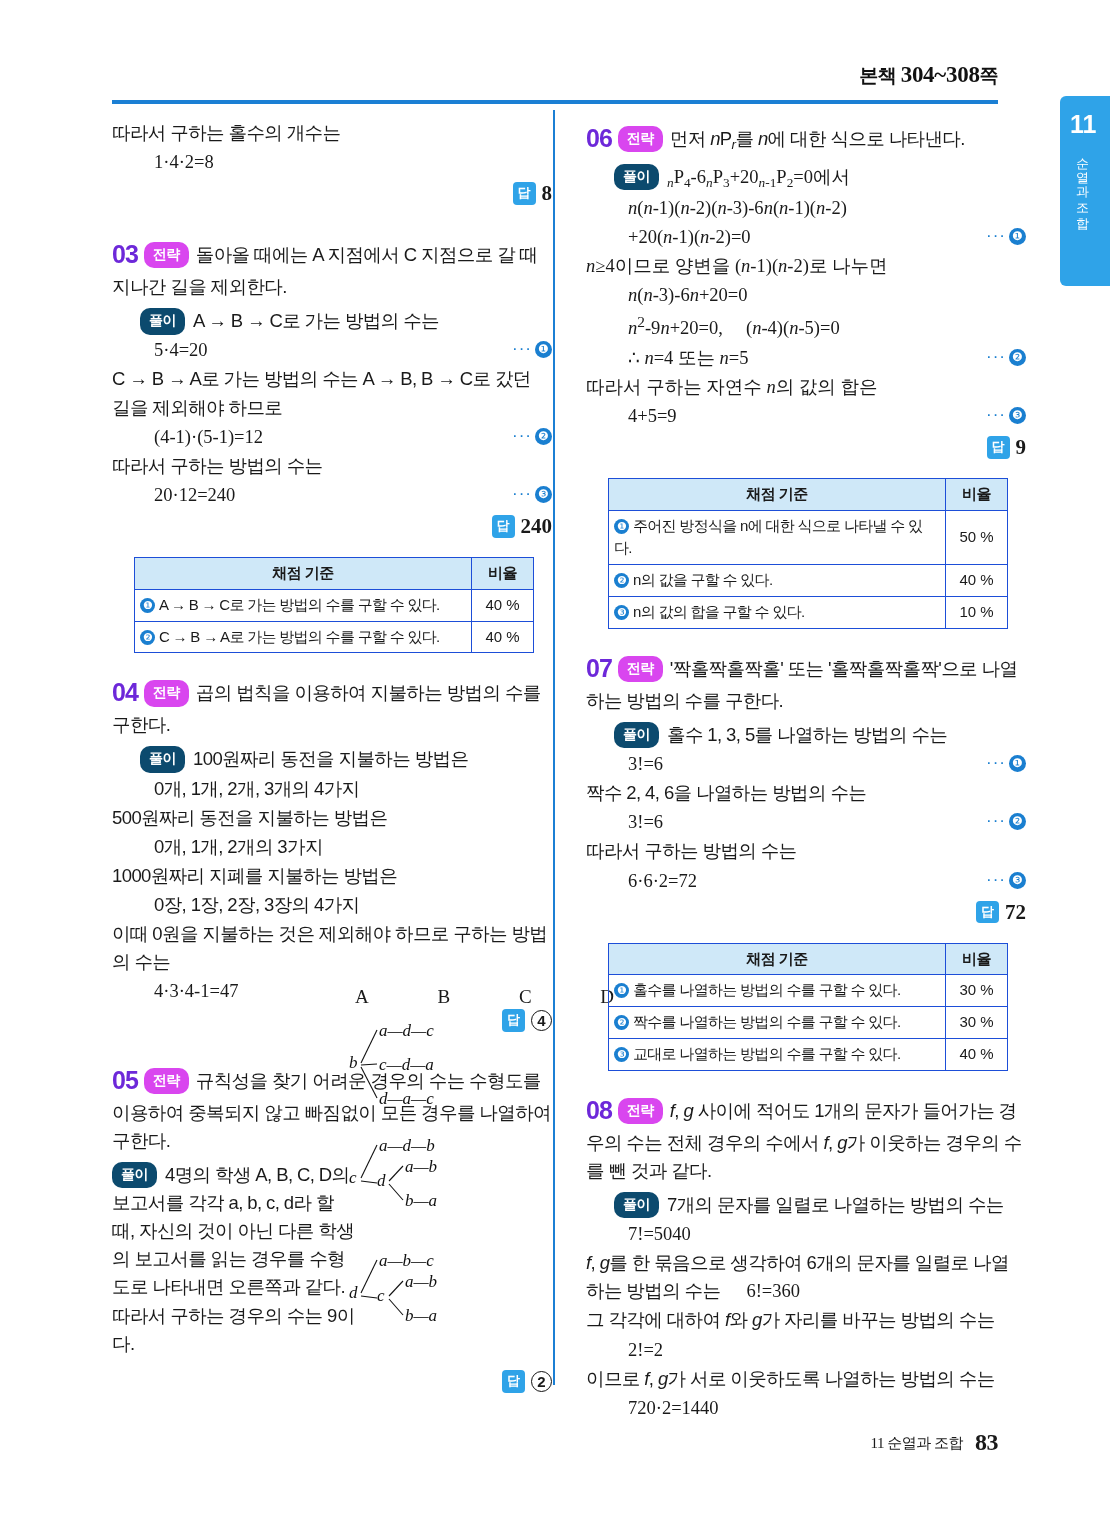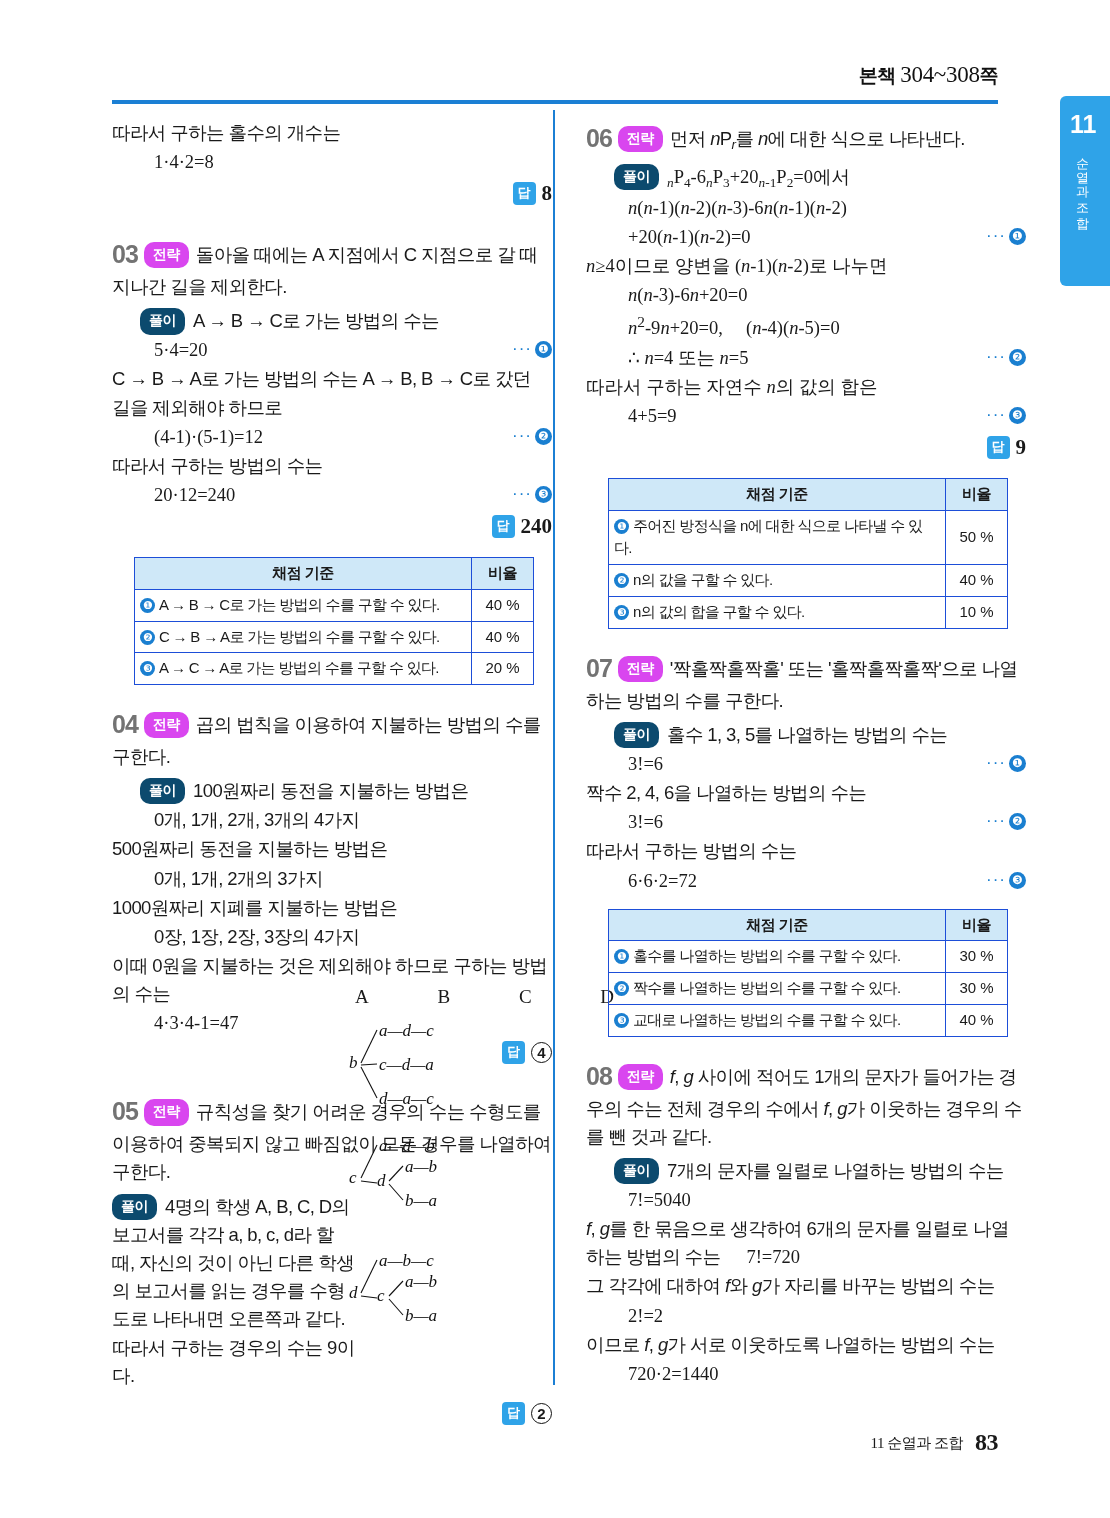--- a/index.html
+++ b/index.html
@@ -23,21 +23,21 @@
     top: 62px;
     right: 112px;
     font-size: 19px;
     font-weight: bold;
     color: #111;
     letter-spacing: -0.3px;
   }
   .header .big {
     font-size: 23px;
     color: #111;
-    font-weight: normal;
+    font-weight: bold;
   }
   .rule-top {
     position: absolute;
     left: 112px;
     right: 112px;
     top: 100px;
     height: 4px;
     background: #1b7fd4;
   }
   
@@ -85,21 +85,21 @@
     width: 2px;
     height: 1275px;
     background: #1b7fd4;
   }
   
   .prob { margin-bottom: 6px; }
   .pnum {
     font-family: "Liberation Sans", sans-serif;
     font-size: 25px;
     font-weight: bold;
-    color: #737373;
+    color: #6d28d9;
     vertical-align: -2px;
     margin-right: 6px;
     letter-spacing: -1px;
   }
   .tag {
     display: inline-block;
     background: #d946ef;
     color: #fff;
     font-family: "Liberation Sans", sans-serif;
     font-size: 14px;
@@ -312,24 +312,20 @@
           <th class="rate-h">비율</th>
         </tr>
         <tr>
           <td class="crit"><span class="smcirc">❶</span><span>A → B → C로 가는 방법의 수를 구할 수 있다.</span></td>
           <td class="rate">40 %</td>
         </tr>
         <tr>
           <td class="crit"><span class="smcirc">❷</span><span>C → B → A로 가는 방법의 수를 구할 수 있다.</span></td>
           <td class="rate">40 %</td>
         </tr>
-        <tr>
-          <td class="crit"><span class="smcirc">❸</span><span>A → C → A로 가는 방법의 수를 구할 수 있다.</span></td>
-          <td class="rate">20 %</td>
-        </tr>
       </tbody>
         </table>
     </div>
 
     <div class="prob">
       <div class="ln">
         <span class="pnum">04</span><span class="tag">전략</span><span class="kr">곱의 법칙을 이용하여 지불하는 방법의 수를 구한다.</span>
       </div>
       <div class="ln ind2" style="margin-top:6px">
         <span class="tag-pul">풀이</span><span class="kr">100원짜리 동전을 지불하는 방법은</span>
@@ -458,20 +454,23 @@
         <span class="step"><span class="dots">···</span><span class="circ">❶</span></span>
       </div>
       <div class="ln kr" style="clear:both">짝수 2, 4, 6을 나열하는 방법의 수는</div>
       <div class="ln ind1 math"><span>3!=6</span>
         <span class="step"><span class="dots">···</span><span class="circ">❷</span></span>
       </div>
       <div class="ln kr">따라서 구하는 방법의 수는</div>
       <div class="ln ind1 math"><span>6·6·2=72</span>
         <span class="step"><span class="dots">···</span><span class="circ">❸</span></span>
       </div>
+      <div class="ansline">
+        <span class="badge-dap">답</span><span class="ansval">72</span>
+      </div>
 
       <table class="rubric">
         <tbody>
             <tr>
           <th>채점 기준</th>
           <th class="rate-h">비율</th>
         </tr>
         <tr>
           <td class="crit"><span class="smcirc">❶</span><span>홀수를 나열하는 방법의 수를 구할 수 있다.</span></td>
           <td class="rate">30 %</td>
@@ -489,21 +488,21 @@
     </div>
 
     <div class="prob">
       <div class="ln">
         <span class="pnum">08</span><span class="tag">전략</span><span class="kr"><i>f</i>, <i>g</i> 사이에 적어도 1개의 문자가 들어가는 경우의 수는 전체 경우의 수에서 <i>f</i>, <i>g</i>가 이웃하는 경우의 수를 뺀 것과 같다.</span>
       </div>
       <div class="ln ind2" style="margin-top:6px">
         <span class="tag-pul">풀이</span><span class="kr">7개의 문자를 일렬로 나열하는 방법의 수는</span>
       </div>
       <div class="ln ind1 math">7!=5040</div>
-      <div class="ln"><span class="kr"><i>f</i>, <i>g</i>를 한 묶음으로 생각하여 6개의 문자를 일렬로 나열하는 방법의 수는</span><span class="math" style="margin-left:26px">7!=720</span></div>
+      <div class="ln"><span class="kr"><i>f</i>, <i>g</i>를 한 묶음으로 생각하여 6개의 문자를 일렬로 나열하는 방법의 수는</span><span class="math" style="margin-left:26px">6!=360</span></div>
       <div class="ln kr">그 각각에 대하여 <i>f</i>와 <i>g</i>가 자리를 바꾸는 방법의 수는</div>
       <div class="ln ind1 math">2!=2</div>
       <div class="ln kr">이므로 <i>f</i>, <i>g</i>가 서로 이웃하도록 나열하는 방법의 수는</div>
       <div class="ln ind1 math">720·2=1440</div>
     </div>
   </div>
 
   <div class="footer">
     <span>11 순열과 조합</span><span class="pg">83</span>
   </div>

